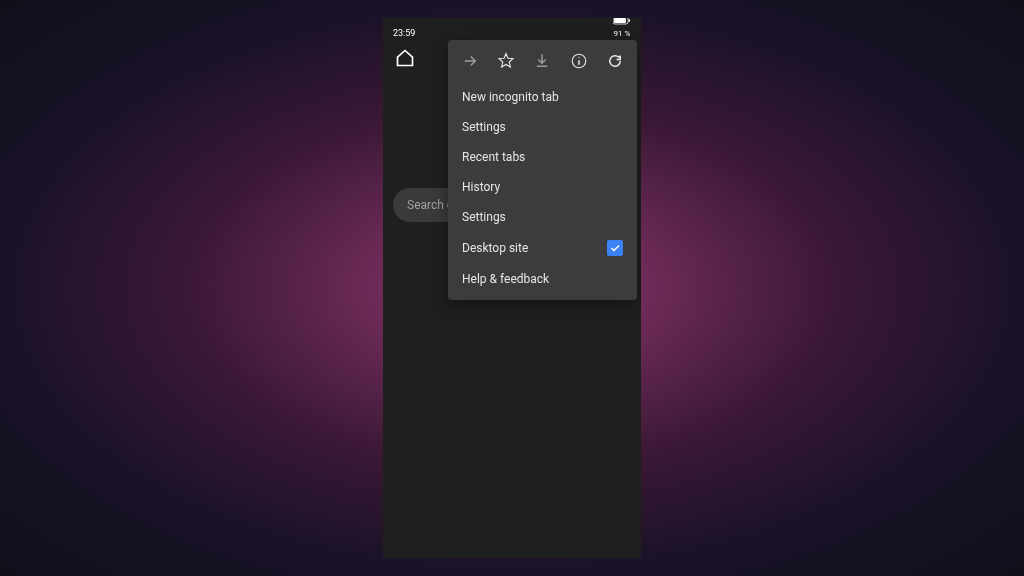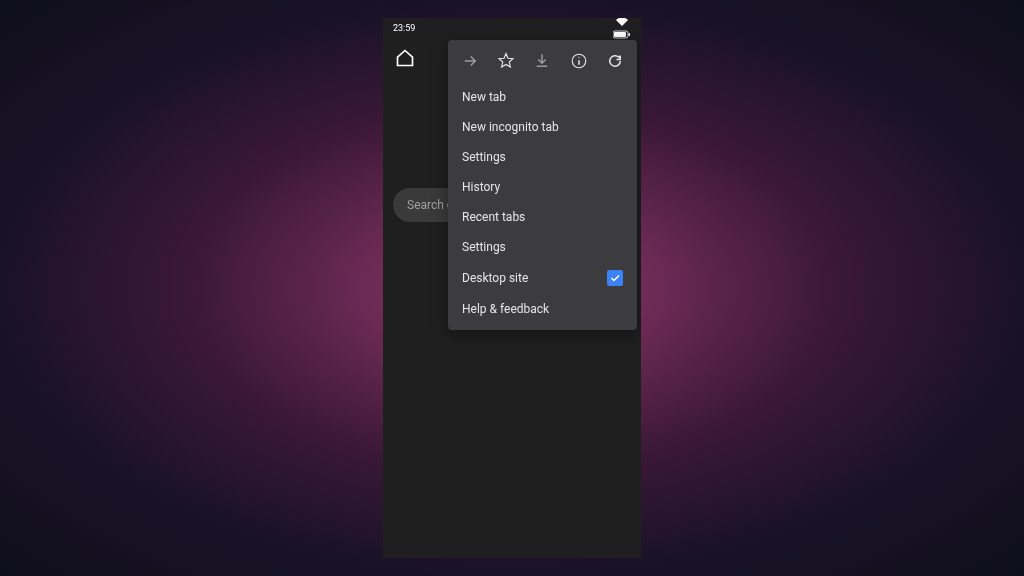--- a/index.html
+++ b/index.html
@@ -16,21 +16,21 @@
   .phone {
     width: 258px;
     height: 540px;
     background: #1f1f1f;
     position: relative;
     overflow: hidden;
   }
   .status-bar {
     height: 20px;
     display: flex;
-    align-items: center;
+    align-items: flex-end;
     padding: 0 10px;
     color: #fff;
     font-size: 9px;
     gap: 44px;
   }
   .status-time { flex: 0 0 auto; }
   .status-spacer { flex: 1; }
   .status-icons { display: flex; align-items: center; gap: 4px; flex-direction: column; }
   .status-icons svg { display: block; }
   .toolbar {
@@ -177,33 +177,30 @@
           </svg>
       </div>
       <div class="menu-icon">
         <svg width="18" height="18" viewBox="0 0 24 24">
             <path fill="none" stroke="#e6e6e6" stroke-width="2" d="M19 12a7 7 0 1 1-2.05-4.95L19 5M19 5v5h-5"></path>
           </svg>
       </div>
     </div>
 
     <div class="menu-item">
-      <span>New tab</span>
-    </div>
-    <div class="menu-item">
       <span>New incognito tab</span>
     </div>
     <div class="menu-item">
       <span>Settings</span>
     </div>
     <div class="menu-item">
+      <span>Recent tabs</span>
+    </div>
+    <div class="menu-item">
       <span>History</span>
-    </div>
-    <div class="menu-item">
-      <span>Recent tabs</span>
     </div>
     <div class="menu-item">
       <span>Settings</span>
     </div>
     <div class="menu-item">
       <span>Desktop site</span>
       <div class="checkbox">
         <svg width="12" height="12" viewBox="0 0 24 24">
             <path fill="none" stroke="#fff" stroke-width="3" d="M5 12l5 5L20 7"></path>
           </svg>

